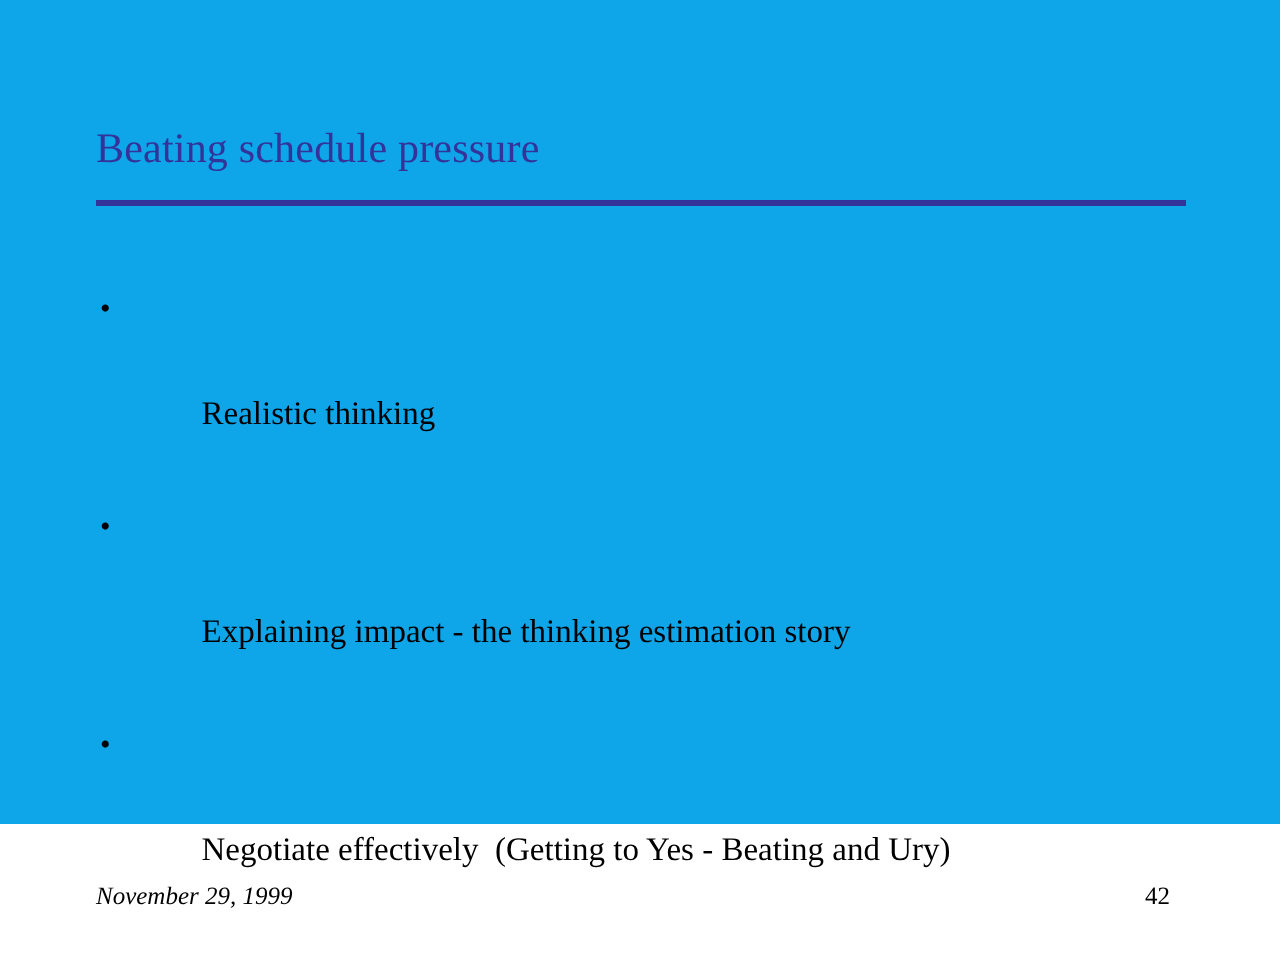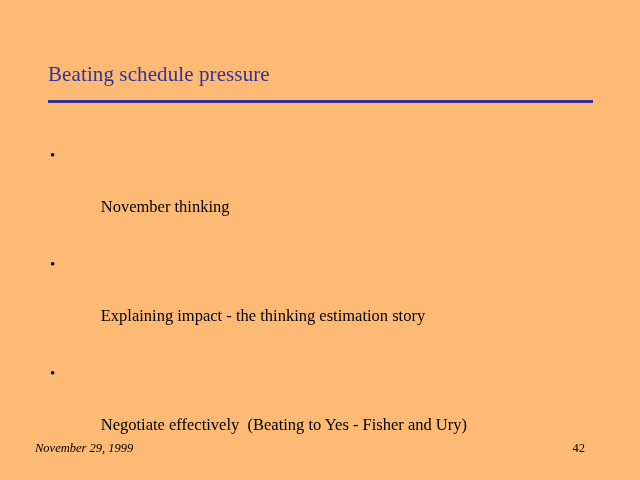--- a/index.html
+++ b/index.html
@@ -11,22 +11,22 @@
     width: 640px;
     height: 480px;
     background: #ffffff;
     font-family: "Liberation Serif", "DejaVu Serif", serif;
     overflow: hidden;
   }
 
   .slide {
     position: relative;
     width: 640px;
-    height: 480px;
-    background: #fdba74;
+    height: 412px;
+    background: #0ea5e9;
   }
 
   
   .slide-title {
     position: absolute;
     left: 48px;
     top: 47px;
     width: 546px;
     font-family: "Liberation Serif", "DejaVu Serif", serif;
     font-size: 21px;
@@ -75,21 +75,21 @@
     line-height: 26px;
     color: #000000;
   }
   .bullet-text {
     display: inline;
   }
 
   
   .footer-date {
     position: absolute;
-    left: 35px;
+    left: 48px;
     top: 440px;
     font-family: "Liberation Serif", "DejaVu Serif", serif;
     font-style: italic;
     font-size: 12.5px;
     line-height: 16px;
     color: #000000;
     white-space: nowrap;
   }
   .footer-pagenum {
     position: absolute;
@@ -109,31 +109,31 @@
 <div class="slide">
 
   <h1 class="slide-title">Beating schedule pressure</h1>
 
   <div class="title-rule"></div>
 
   <ul class="bullet-list">
 
     <li class="bullet-item">
       <span class="bullet-marker">•</span>
-      <span class="bullet-text">November thinking</span>
+      <span class="bullet-text">Realistic thinking</span>
     </li>
 
     <li class="bullet-item">
       <span class="bullet-marker">•</span>
       <span class="bullet-text">Explaining impact - the thinking estimation story</span>
     </li>
 
     <li class="bullet-item">
       <span class="bullet-marker">•</span>
-      <span class="bullet-text">Negotiate effectively  (Beating to Yes - Fisher and Ury)</span>
+      <span class="bullet-text">Negotiate effectively  (Getting to Yes - Beating and Ury)</span>
     </li>
 
   </ul>
 
   <div class="footer-date">November 29, 1999</div>
 
   <div class="footer-pagenum">42</div>
 
 </div>
 

